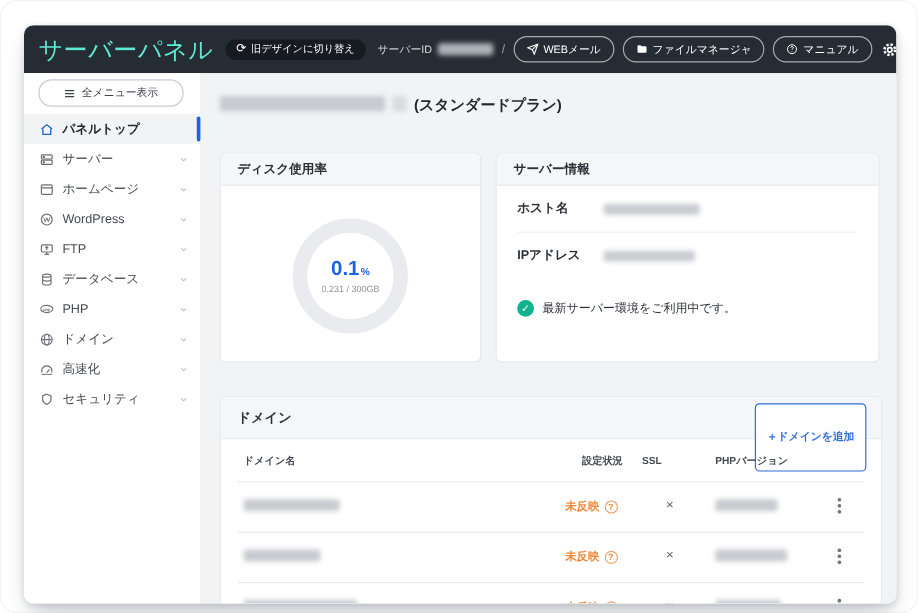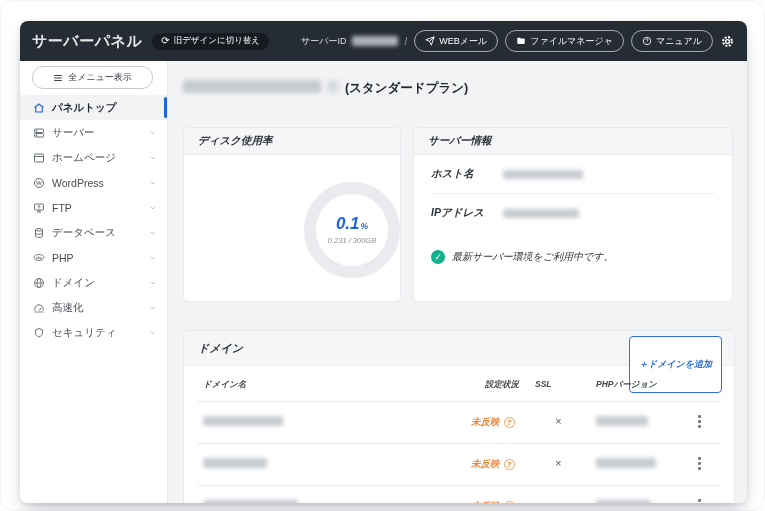--- a/index.html
+++ b/index.html
@@ -5,21 +5,21 @@
   html,body{margin:0;padding:0;}
   body{width:765px;height:511px;background:#ffffff;position:relative;overflow:hidden;
        font-family:"Liberation Sans","DejaVu Sans",sans-serif;-webkit-font-smoothing:antialiased;}
   .shot-frame{position:absolute;inset:0;border-radius:14px;box-shadow:inset 0 0 0 1px #f3f3f3;pointer-events:none;}
   .window{position:absolute;left:20px;top:21px;width:727px;height:482px;background:#ffffff;
           border-radius:8px;overflow:hidden;
           box-shadow:0 10px 20px -6px rgba(30,40,60,.28),0 2px 6px rgba(30,40,60,.12);}
   
   .hdr{position:absolute;left:0;top:0;right:0;height:40px;background:#262c34;display:flex;align-items:center;
        padding:0 12px;box-sizing:border-box;gap:10px;}
-  .hdr-title{color:#e5e5e5;font-size:15px;font-weight:bold;letter-spacing:.5px;white-space:nowrap;}
+  .hdr-title{color:#5eead4;font-size:20px;font-weight:normal;letter-spacing:.5px;white-space:nowrap;}
   .old-pill{display:flex;align-items:center;gap:4px;background:#161b21;border-radius:10px;height:17px;
             padding:0 9px;color:#fff;font-size:8.5px;white-space:nowrap;cursor:pointer;}
   .hdr-right{margin-left:auto;display:flex;align-items:center;gap:7px;}
   .hdr-id{color:#d6dade;font-size:9px;white-space:nowrap;display:flex;align-items:center;gap:5px;}
   .hdr-sep{color:#9aa0a8;font-size:10px;}
   .hdr-pill{display:flex;align-items:center;gap:4px;border:1px solid rgba(255,255,255,.6);border-radius:11px;
             height:20px;padding:0 10px;color:#fff;font-size:9px;white-space:nowrap;cursor:pointer;background:transparent;}
   .blur{background:#c7cbd0;border-radius:2px;filter:blur(2px);}
   .blur.light{background:#d9dcdf;}
   
@@ -31,25 +31,25 @@
             position:relative;cursor:pointer;}
   .nav-item .ic{width:12px;height:12px;display:flex;align-items:center;justify-content:center;color:#6a7077;flex:0 0 12px;}
   .nav-item .chev{margin-left:auto;color:#b7bdc5;display:flex;}
   .nav-item.active{background:#f1f3f5;color:#23282e;font-weight:bold;}
   .nav-item.active .ic{color:#1d63e0;}
   .nav-item.active::after{content:"";position:absolute;right:0;top:2px;bottom:2px;width:3px;background:#1d63e0;border-radius:2px;}
   
   .main{position:absolute;left:148px;top:40px;right:0;bottom:0;background:#f2f3f5;overflow:hidden;}
   .title-row{position:absolute;left:15px;top:19px;display:flex;align-items:flex-start;gap:6px;}
   .plan{font-size:12.5px;font-weight:bold;color:#23282e;white-space:nowrap;}
-  .card{position:absolute;background:#fff;border:1px solid #e7e9ec;border-radius:5px;box-sizing:border-box;overflow:hidden;font-style:italic;}
+  .card{position:absolute;background:#fff;border:1px solid #e7e9ec;border-radius:5px;box-sizing:border-box;overflow:hidden;}
   .card-hd{height:26px;background:#f5f6f7;border-bottom:1px solid #eaecee;display:flex;align-items:center;
            padding:0 14px;font-size:10.5px;font-weight:bold;color:#2c3138;}
   .disk-card{left:15px;top:66px;width:218px;height:175px;}
-  .disk-body{height:149px;display:flex;align-items:center;justify-content:flex-end;}
+  .disk-body{height:149px;display:flex;align-items:center;justify-content:center;}
   .donut{width:72px;height:72px;border:12px solid #e9ebee;border-radius:50%;display:flex;flex-direction:column;
          align-items:center;justify-content:center;}
   .pct{display:flex;align-items:baseline;color:#1d63e0;font-weight:bold;}
   .pct .n{font-size:17px;}
   .pct .u{font-size:8.5px;margin-left:1px;}
   .usage{font-size:7.5px;color:#8a9097;margin-top:2px;white-space:nowrap;}
   .srv-card{left:245px;top:66px;width:320px;height:175px;}
   .srv-body{padding:0 17px;}
   .srv-row{display:flex;align-items:center;height:38px;}
   .srv-row .lbl{width:72px;font-size:10.5px;font-weight:bold;color:#2c3138;}

